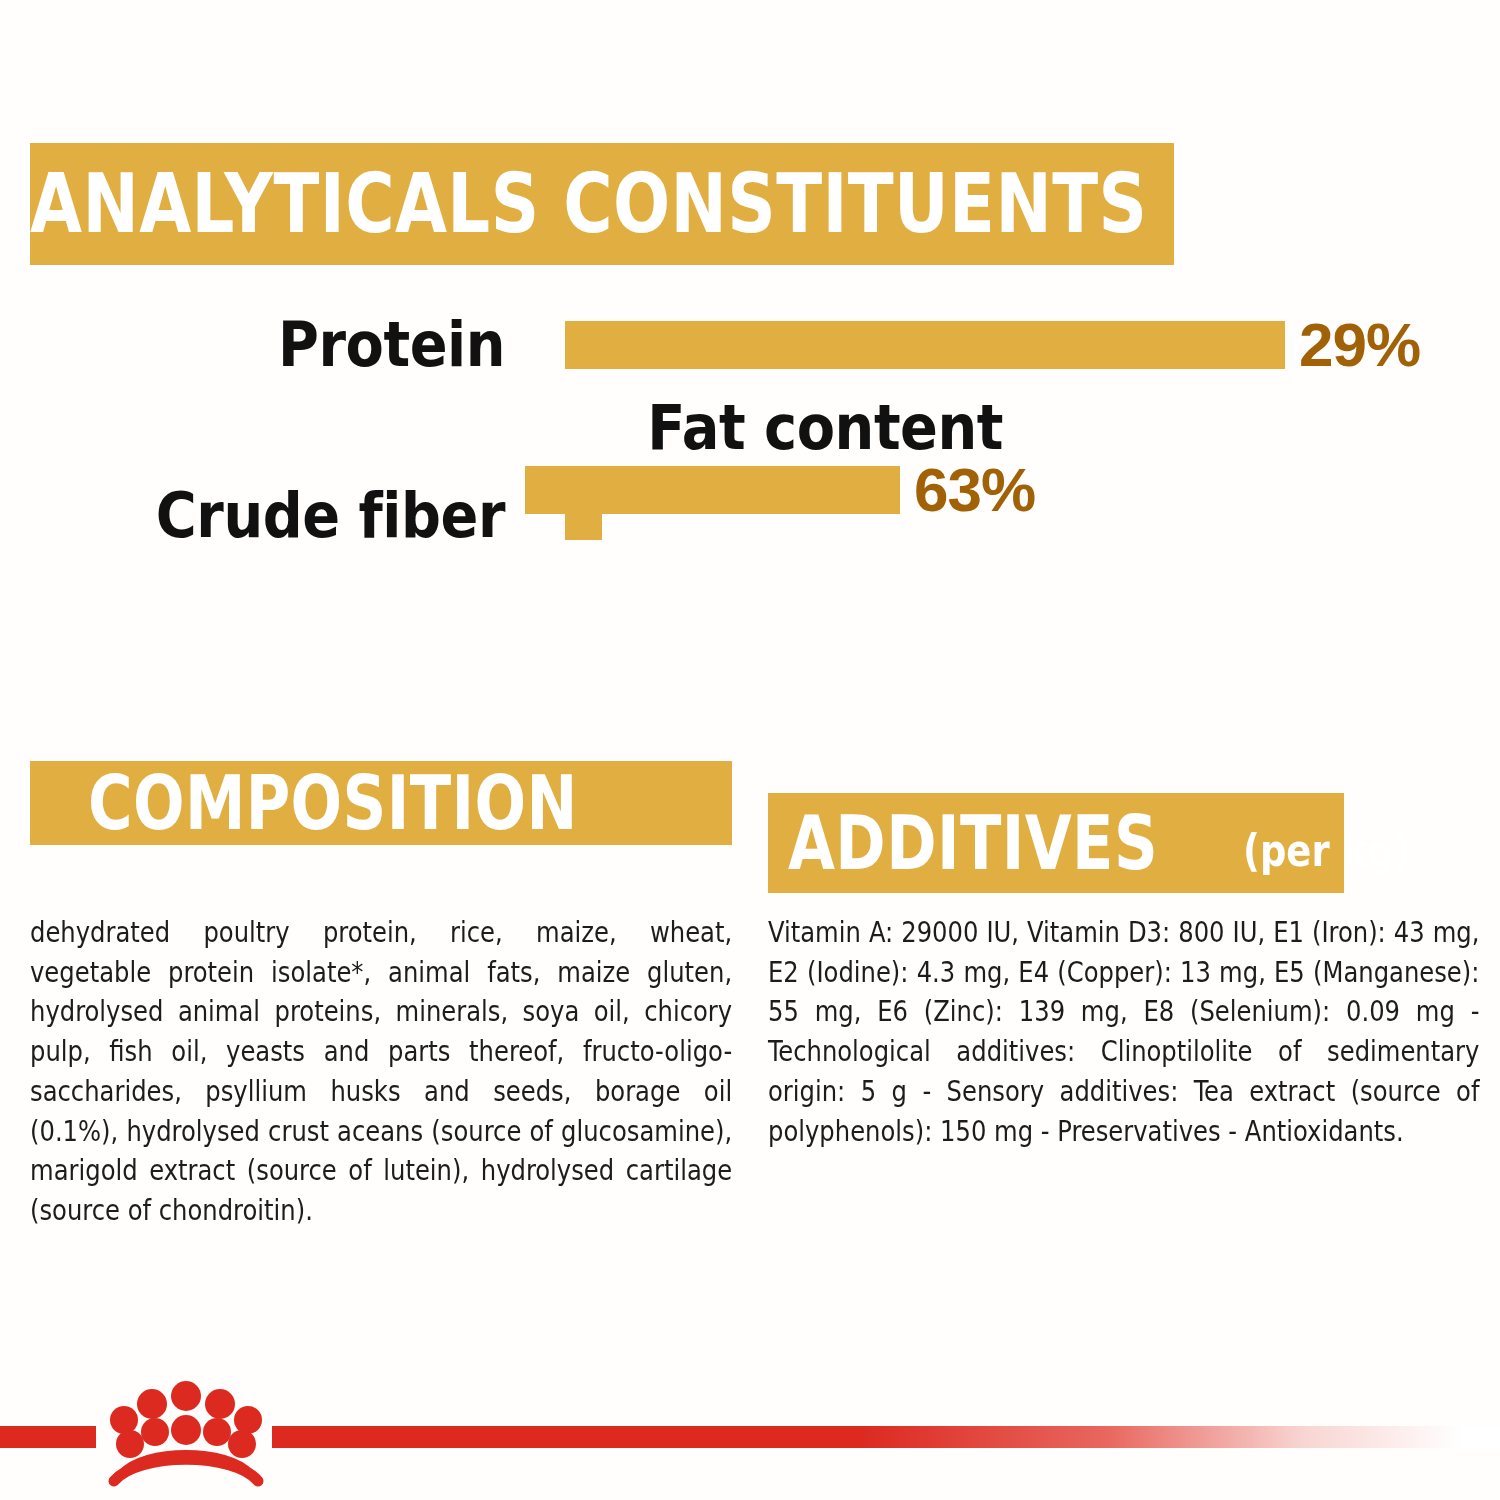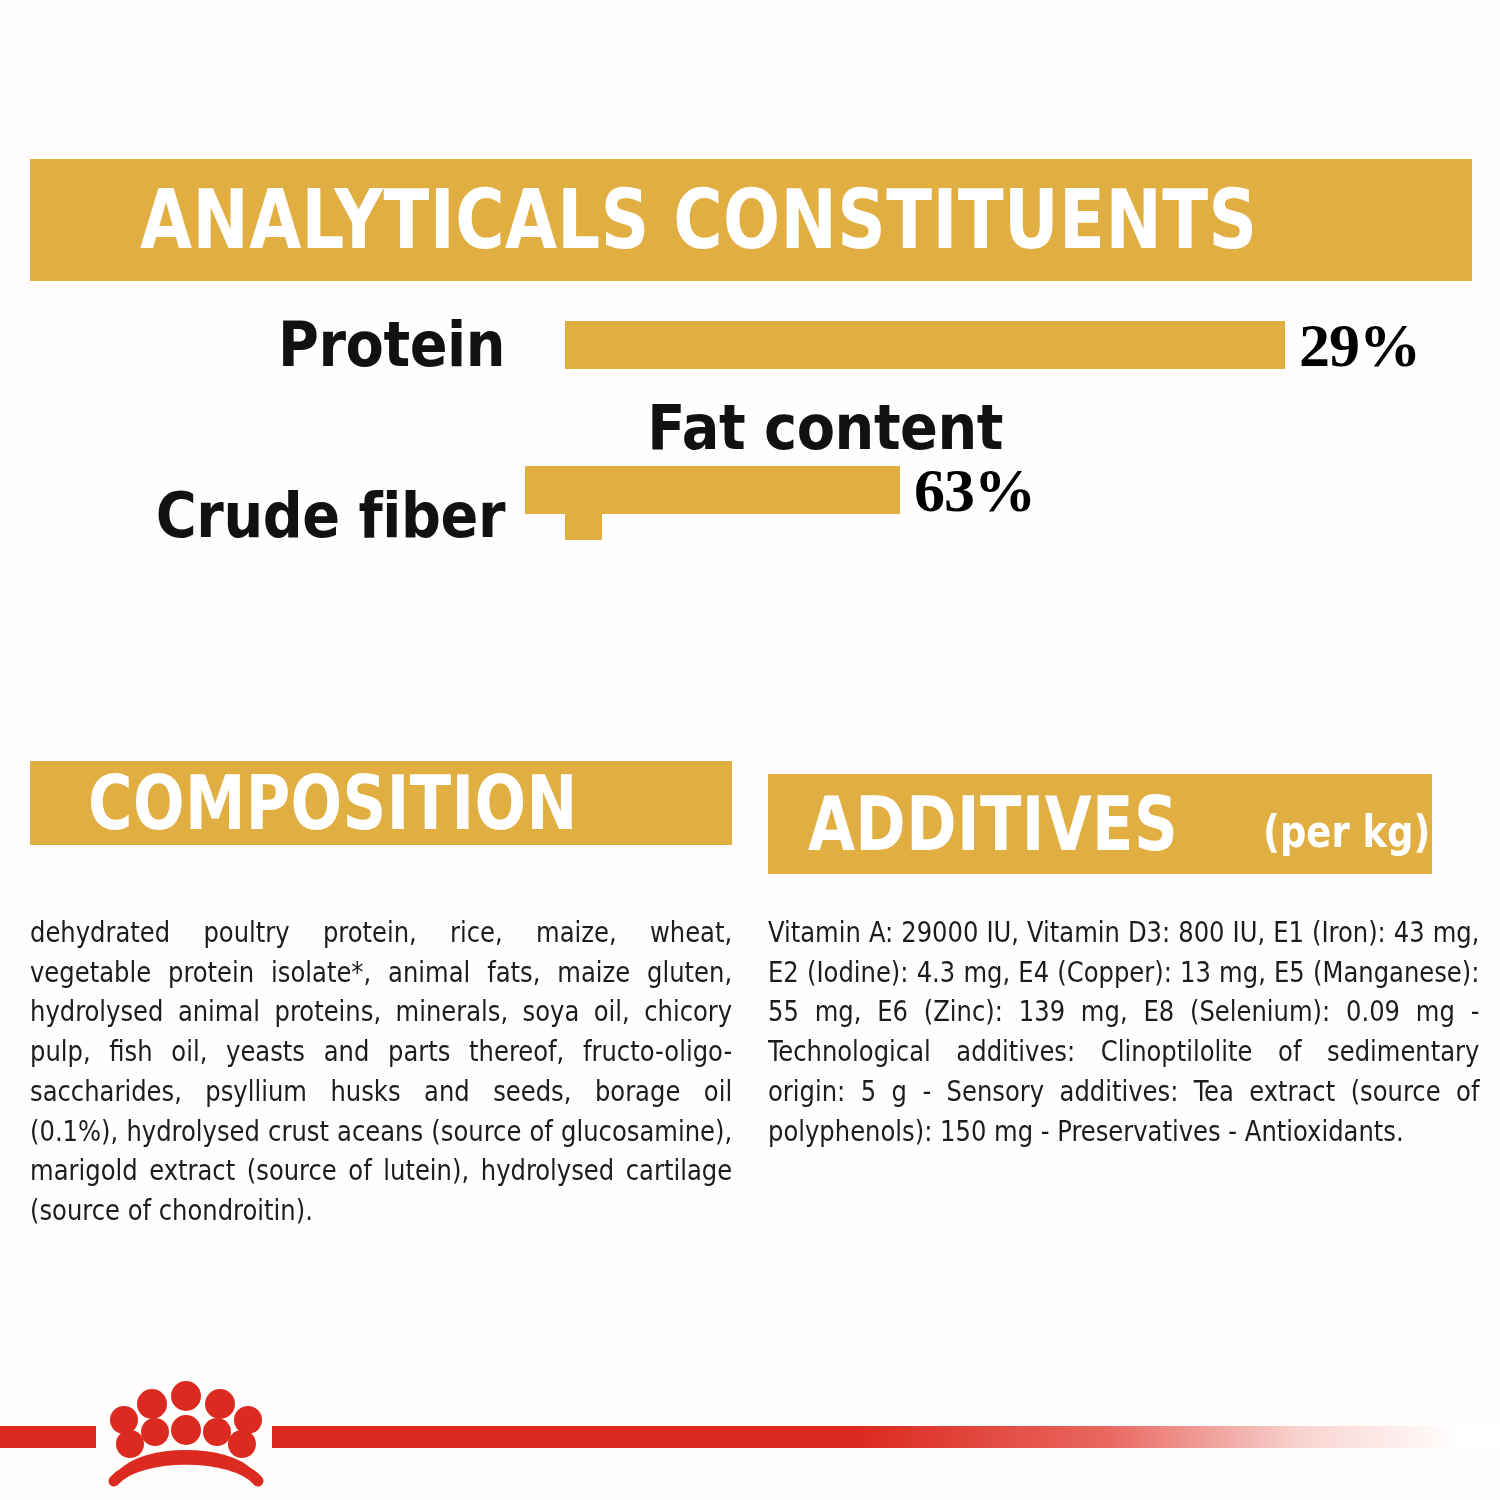--- a/index.html
+++ b/index.html
@@ -38,46 +38,45 @@
     font-weight: bold;
     letter-spacing: 0.5px;
     line-height: 1;
     white-space: nowrap;
     transform: scaleX(0.82);
     transform-origin: left center;
   }
 
   #banner-analyticals {
     left: 30px;
-    top: 159px;
-    width: 1442px;
+    top: 143px;
+    width: 1144px;
     height: 122px;
-    padding-left: 110px;
   }
   #banner-analyticals .banner-title {
     font-size: 82px;
   }
 
   #banner-composition {
     left: 30px;
     top: 761px;
     width: 702px;
     height: 84px;
     padding-left: 58px;
   }
   #banner-composition .banner-title {
     font-size: 74px;
   }
 
   #banner-additives {
     left: 768px;
-    top: 774px;
-    width: 664px;
+    top: 793px;
+    width: 576px;
     height: 100px;
-    padding-left: 40px;
+    padding-left: 20px;
   }
   #banner-additives .banner-title {
     font-size: 74px;
   }
   .banner-suffix {
     font-family: "DejaVu Sans", "Liberation Sans", sans-serif;
     color: #ffffff;
     font-weight: bold;
     font-size: 44px;
     line-height: 1;
@@ -121,25 +120,25 @@
   .bar-track {
     margin-left: 60px;
     display: flex;
     align-items: center;
   }
   .bar-fill {
     background: #e0ae41;
     height: 48px;
   }
   .bar-value {
-    font-family: Liberation Serif, serif;
+    font-family: Liberation Sans, sans-serif;
     font-weight: bold;
     font-size: 62px;
     line-height: 1;
-    color: #000000;
+    color: #a16207;
     margin-left: 14px;
     letter-spacing: -1px;
     white-space: nowrap;
   }
 
   #bar-row-0 { top: 10px; }
   #bar-row-1 { top: 97px; flex-direction: column; }
   #bar-row-2 { top: 181px; }
 
   #bar-fill-0 { width: 720px; }

